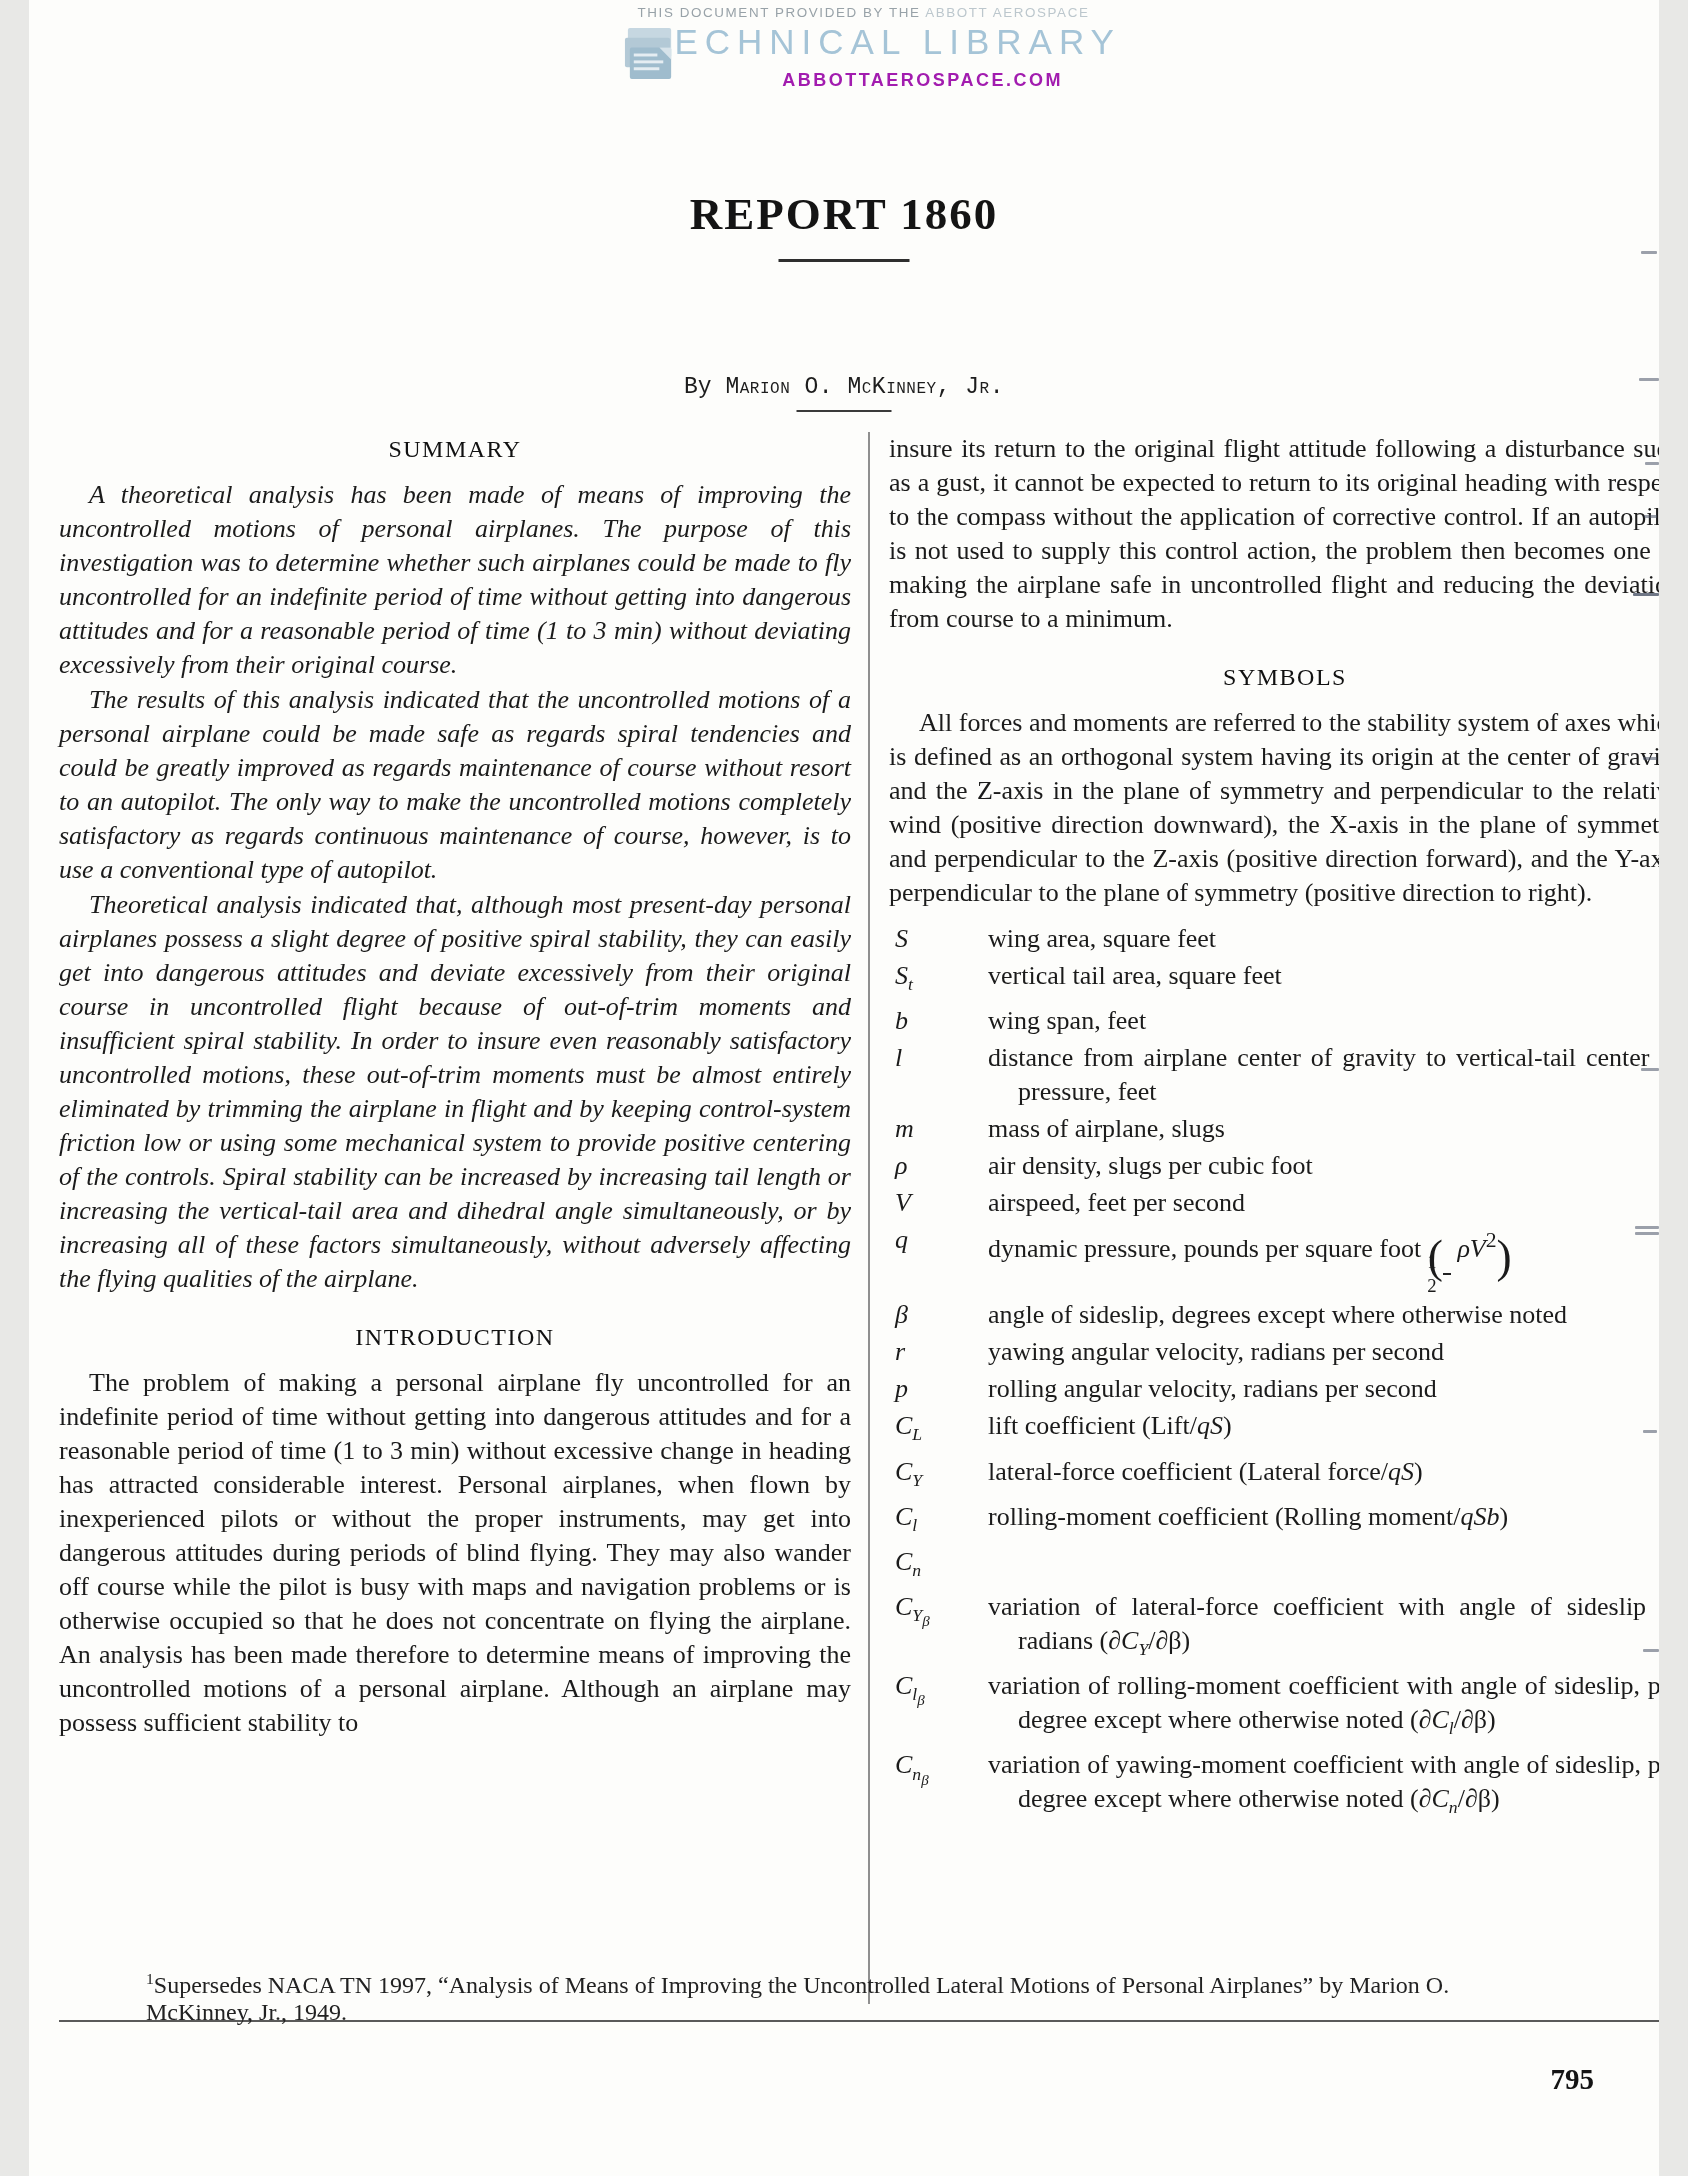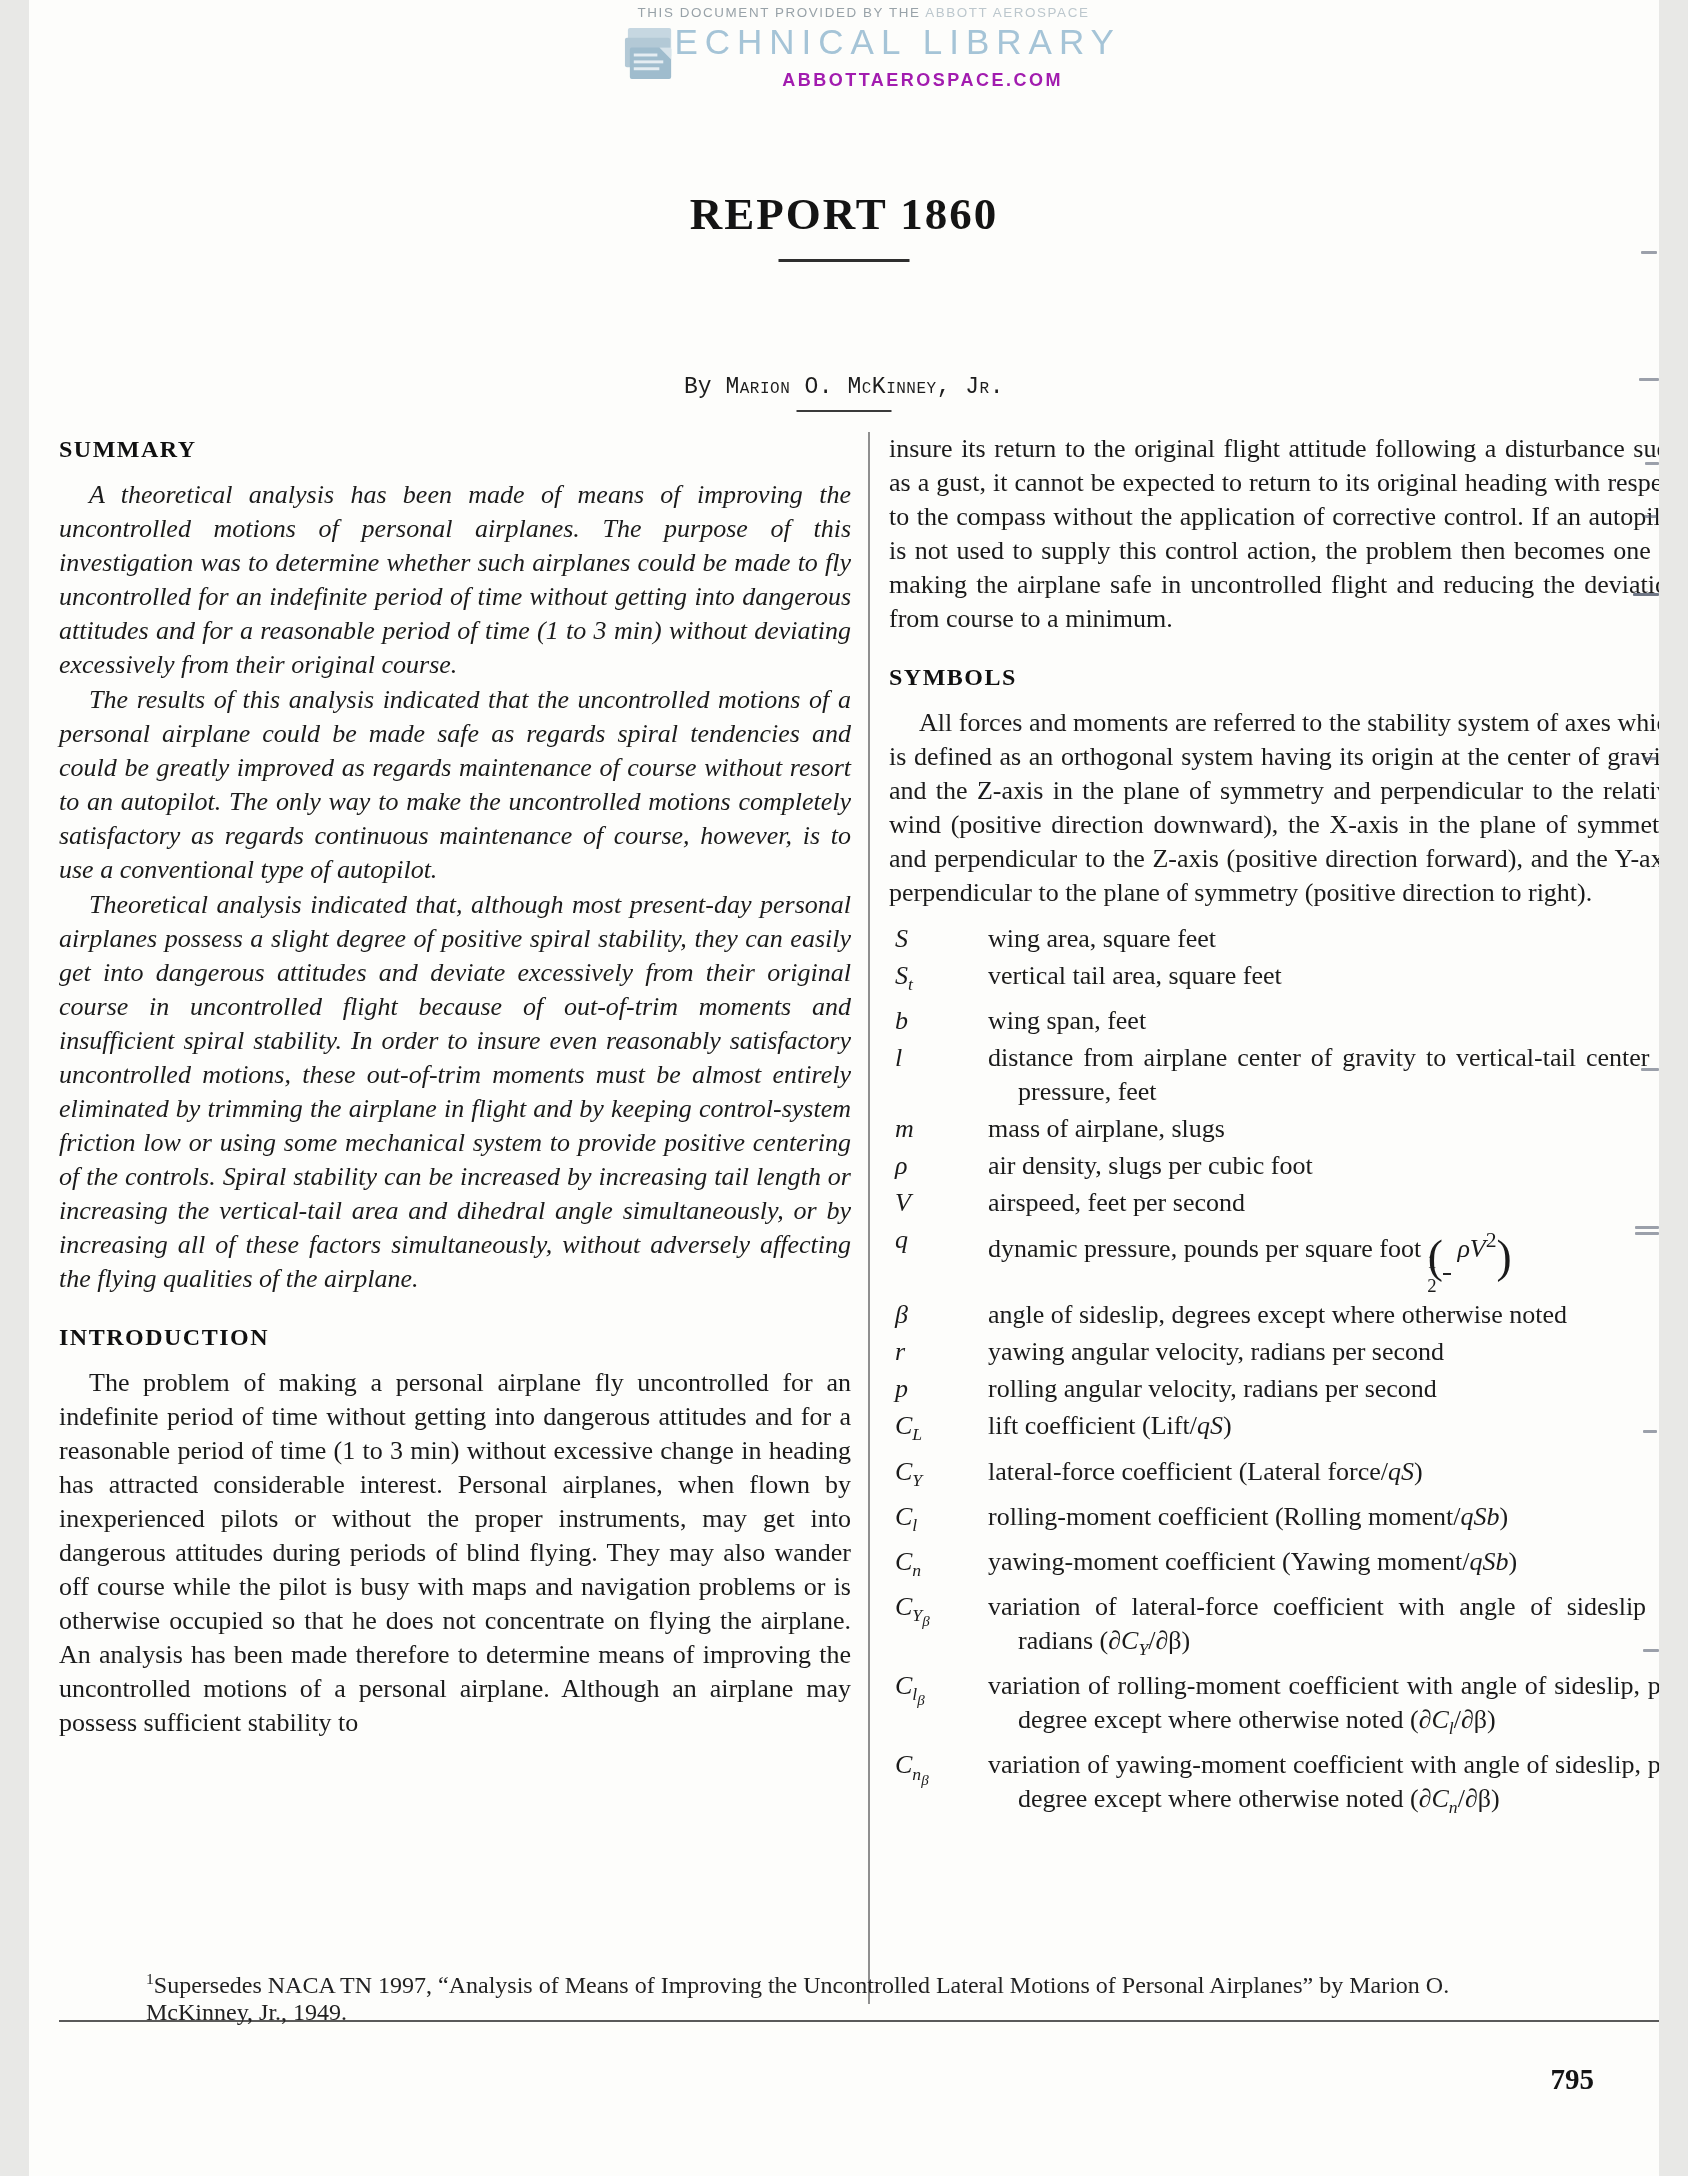--- a/index.html
+++ b/index.html
@@ -29,21 +29,21 @@
   .byline{position:absolute;top:374px;left:0;width:100%;text-align:center;font-size:23px;color:#1d1d1d;font-family:Liberation Mono, monospace;}
   .byline .name{font-variant:small-caps;letter-spacing:0.5px;}
   .rule-2{position:absolute;top:410px;left:50%;transform:translateX(-50%);width:95px;height:2px;background:#3a3a3a;}
   
   .columns{position:absolute;top:432px;left:30px;width:1624px;display:flex;gap:38px;}
   .col{flex:0 0 792px;font-size:26px;line-height:34px;text-align:justify;hyphens:auto;}
   .col p{margin:0;text-indent:30px;}
   .col p.cont{text-indent:0;}
   .col p + p{margin-top:1px;}
   .col p.italic{font-style:italic;}
-  .col h2{font-size:24px;font-weight:700;letter-spacing:1.5px;text-indent:0;margin:24px 0 12px;color:#111;}
+  .col h2{font-size:24px;font-weight:400;letter-spacing:1.5px;text-align:center;text-indent:0;margin:24px 0 12px;color:#111;}
   .col h2.first{margin-top:0;}
   .col-divider{position:absolute;left:839px;top:432px;width:1.5px;height:1572px;background:#8f8f8f;}
   
   .symbols-list{margin-top:12px;}
   .sym-row{display:flex;margin-bottom:3px;}
   .sym{flex:0 0 93px;font-style:italic;padding-left:6px;}
   .sym sub{font-size:.68em;font-style:italic;}
   .sym sub sub{font-size:.85em;}
   .def{flex:1;padding-left:30px;text-indent:-30px;text-align:justify;}
   .def i{font-style:italic;}
@@ -167,21 +167,20 @@
           <div class="sym-row">
             <span class="sym"><i>C</i><sub><i>Y</i></sub></span>
             <span class="def">lateral-force coefficient (Lateral force/<i>qS</i>)</span>
           </div>
           <div class="sym-row">
             <span class="sym"><i>C</i><sub><i>l</i></sub></span>
             <span class="def">rolling-moment coefficient (Rolling moment/<i>qSb</i>)</span>
           </div>
           <div class="sym-row">
             <span class="sym"><i>C</i><sub><i>n</i></sub></span>
-            <span class="def">yawing-moment coefficient (Yawing moment/<i>qSb</i>)</span>
           </div>
           <div class="sym-row">
             <span class="sym"><i>C</i><sub><i>Y</i><sub><i>β</i></sub></sub></span>
             <span class="def">variation of lateral-force coefficient with angle of sideslip in radians (∂<i>C</i><sub><i>Y</i></sub>/∂β)</span>
           </div>
           <div class="sym-row">
             <span class="sym"><i>C</i><sub><i>l</i><sub><i>β</i></sub></sub></span>
             <span class="def">variation of rolling-moment coefficient with angle of sideslip, per degree except where otherwise noted (∂<i>C</i><sub><i>l</i></sub>/∂β)</span>
           </div>
           <div class="sym-row">

